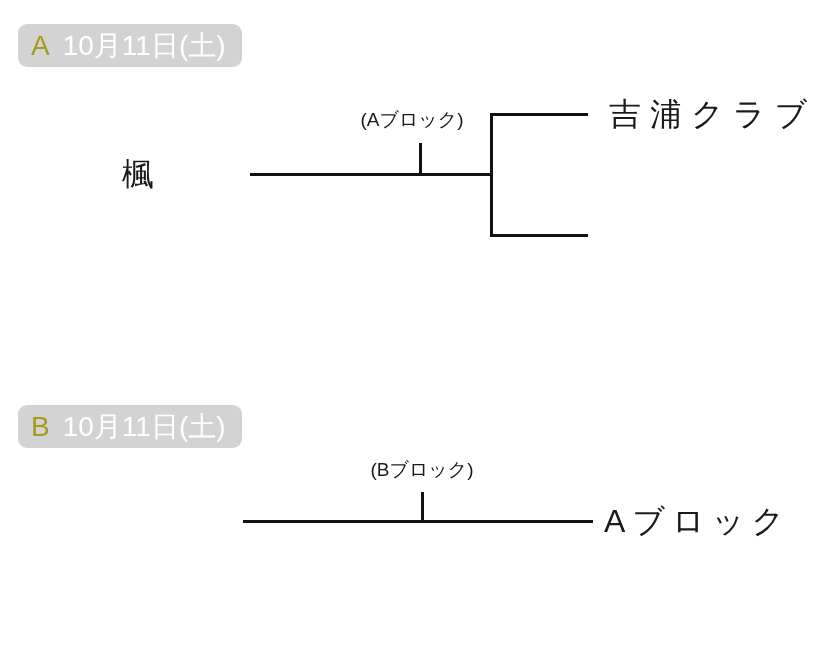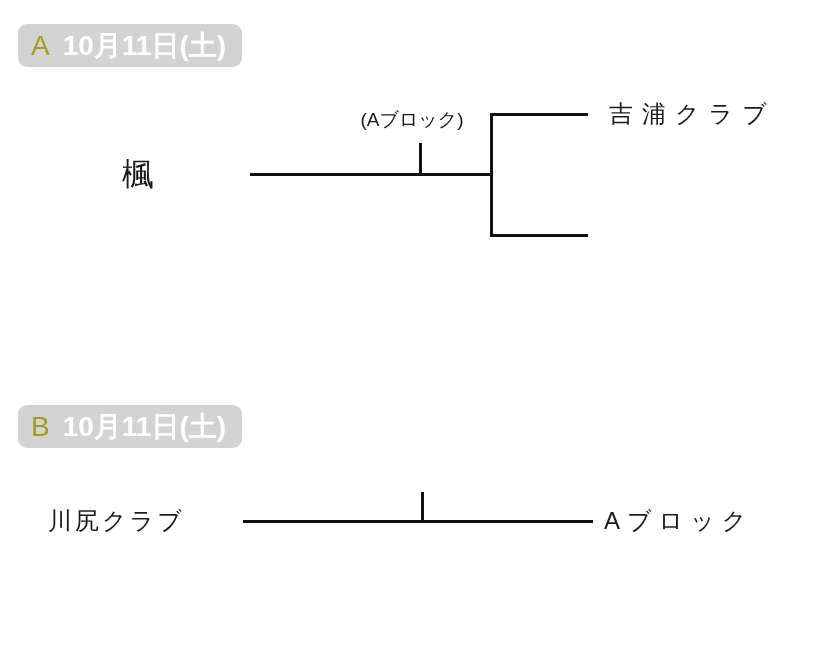--- a/index.html
+++ b/index.html
@@ -32,25 +32,24 @@
     font-size: 28px;
     line-height: 43px;
     white-space: nowrap;
   }
   .date-badge .badge-letter {
     color: var(--badge-letter);
     margin-right: 13px;
   }
   .date-badge .badge-date {
     color: var(--badge-date);
-    font-weight: bold;
   }
   .team-name {
     position: absolute;
-    font-size: 24px;
+    font-size: 32px;
     line-height: 34px;
     color: var(--text-color);
     white-space: nowrap;
   }
   .block-label {
     position: absolute;
     font-size: 19px;
     line-height: 22px;
     color: var(--text-color);
     text-align: center;
@@ -84,21 +83,21 @@
   <div class="h-line" style="left:490px; top:113px; width:98px;"></div>
   <div class="h-line" style="left:490px; top:234px; width:98px;"></div>
 
   <div class="team-name" style="left:609px; top:97px; letter-spacing:9px;">吉浦クラブ</div>
 
   <div class="date-badge" style="top:405px;">
     <span class="badge-letter">B</span>
     <span class="badge-date">10月11日(土)</span>
   </div>
 
+  <div class="block-label" style="left:352px; top:459px;">(Bブロック)</div>
 
-  <div class="team-name" style="left:48px; top:504px; letter-spacing:3px;">川尻クラブ</div>
 
   <div class="v-line" style="left:421px; top:492px; height:30px;"></div>
   <div class="h-line" style="left:243px; top:520px; width:350px;"></div>
 
   <div class="team-name" style="left:604px; top:504px; letter-spacing:7px;">Aブロック</div>
 
 </div>
 
 </body></html>

